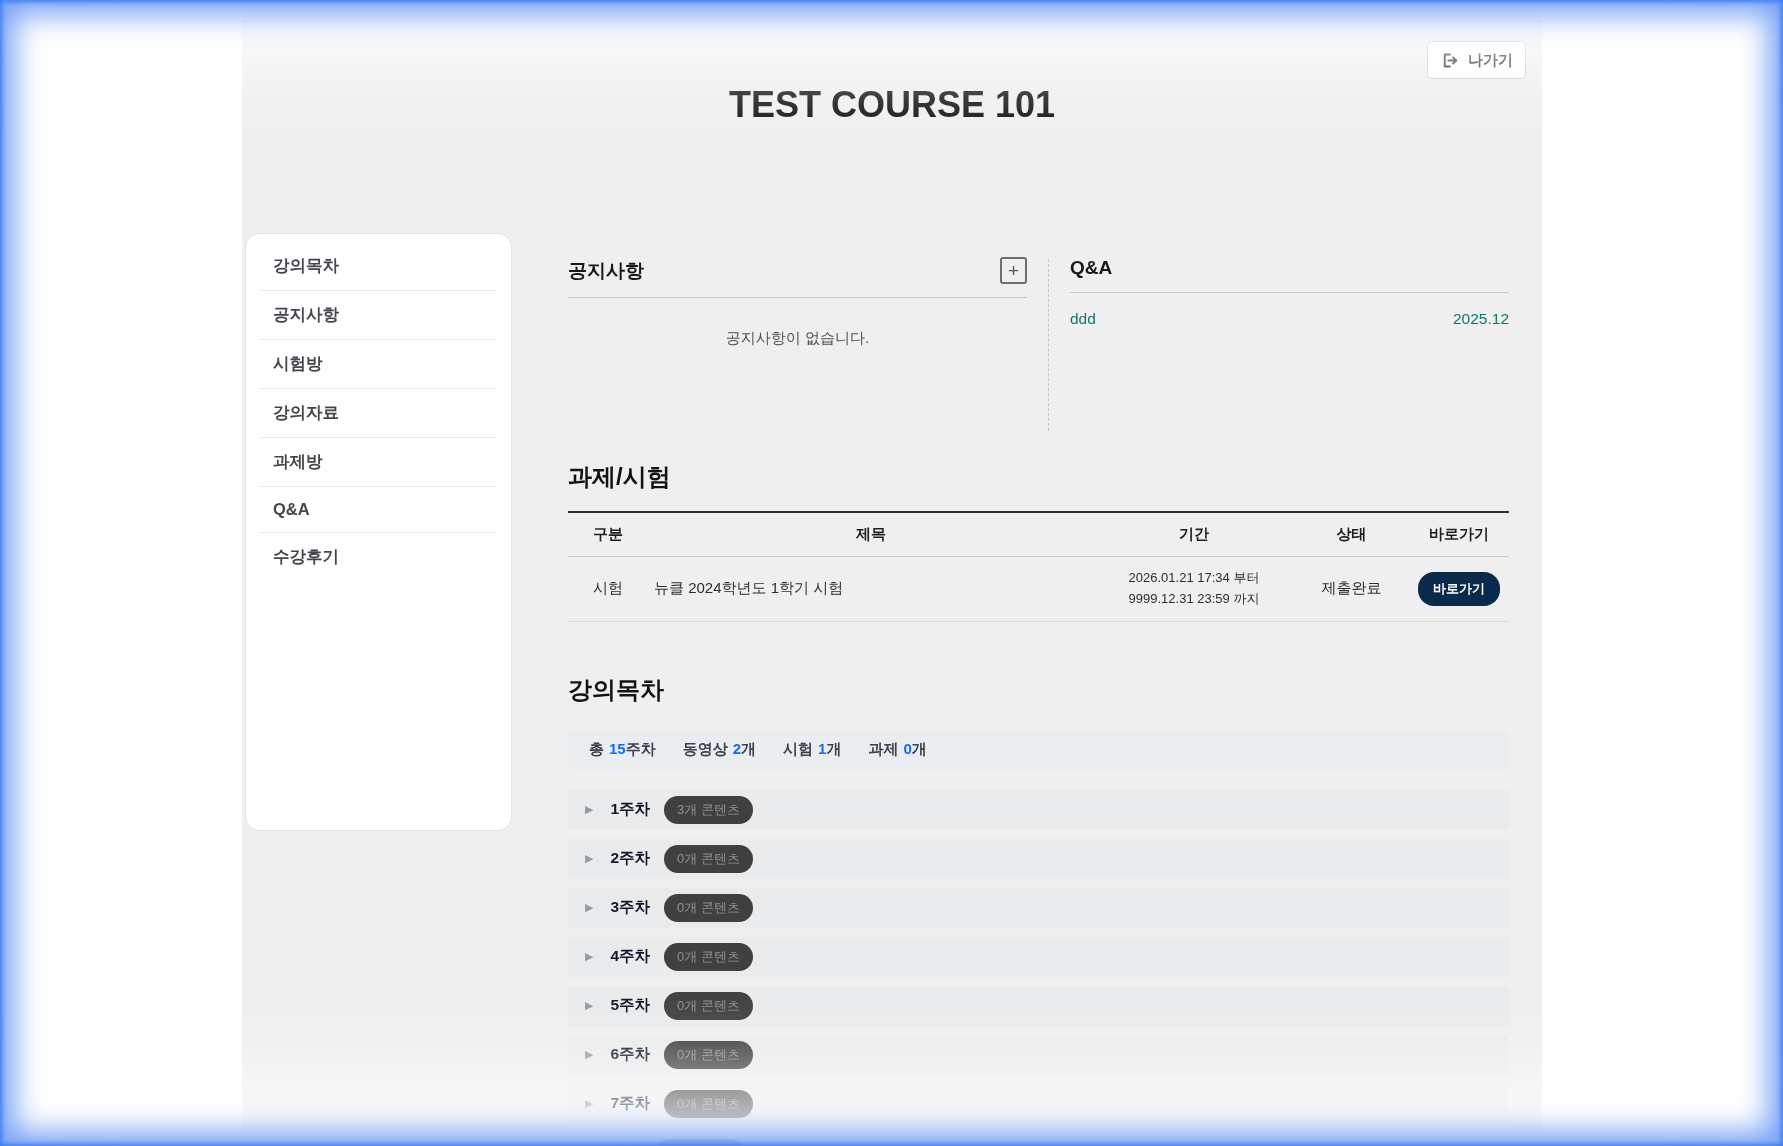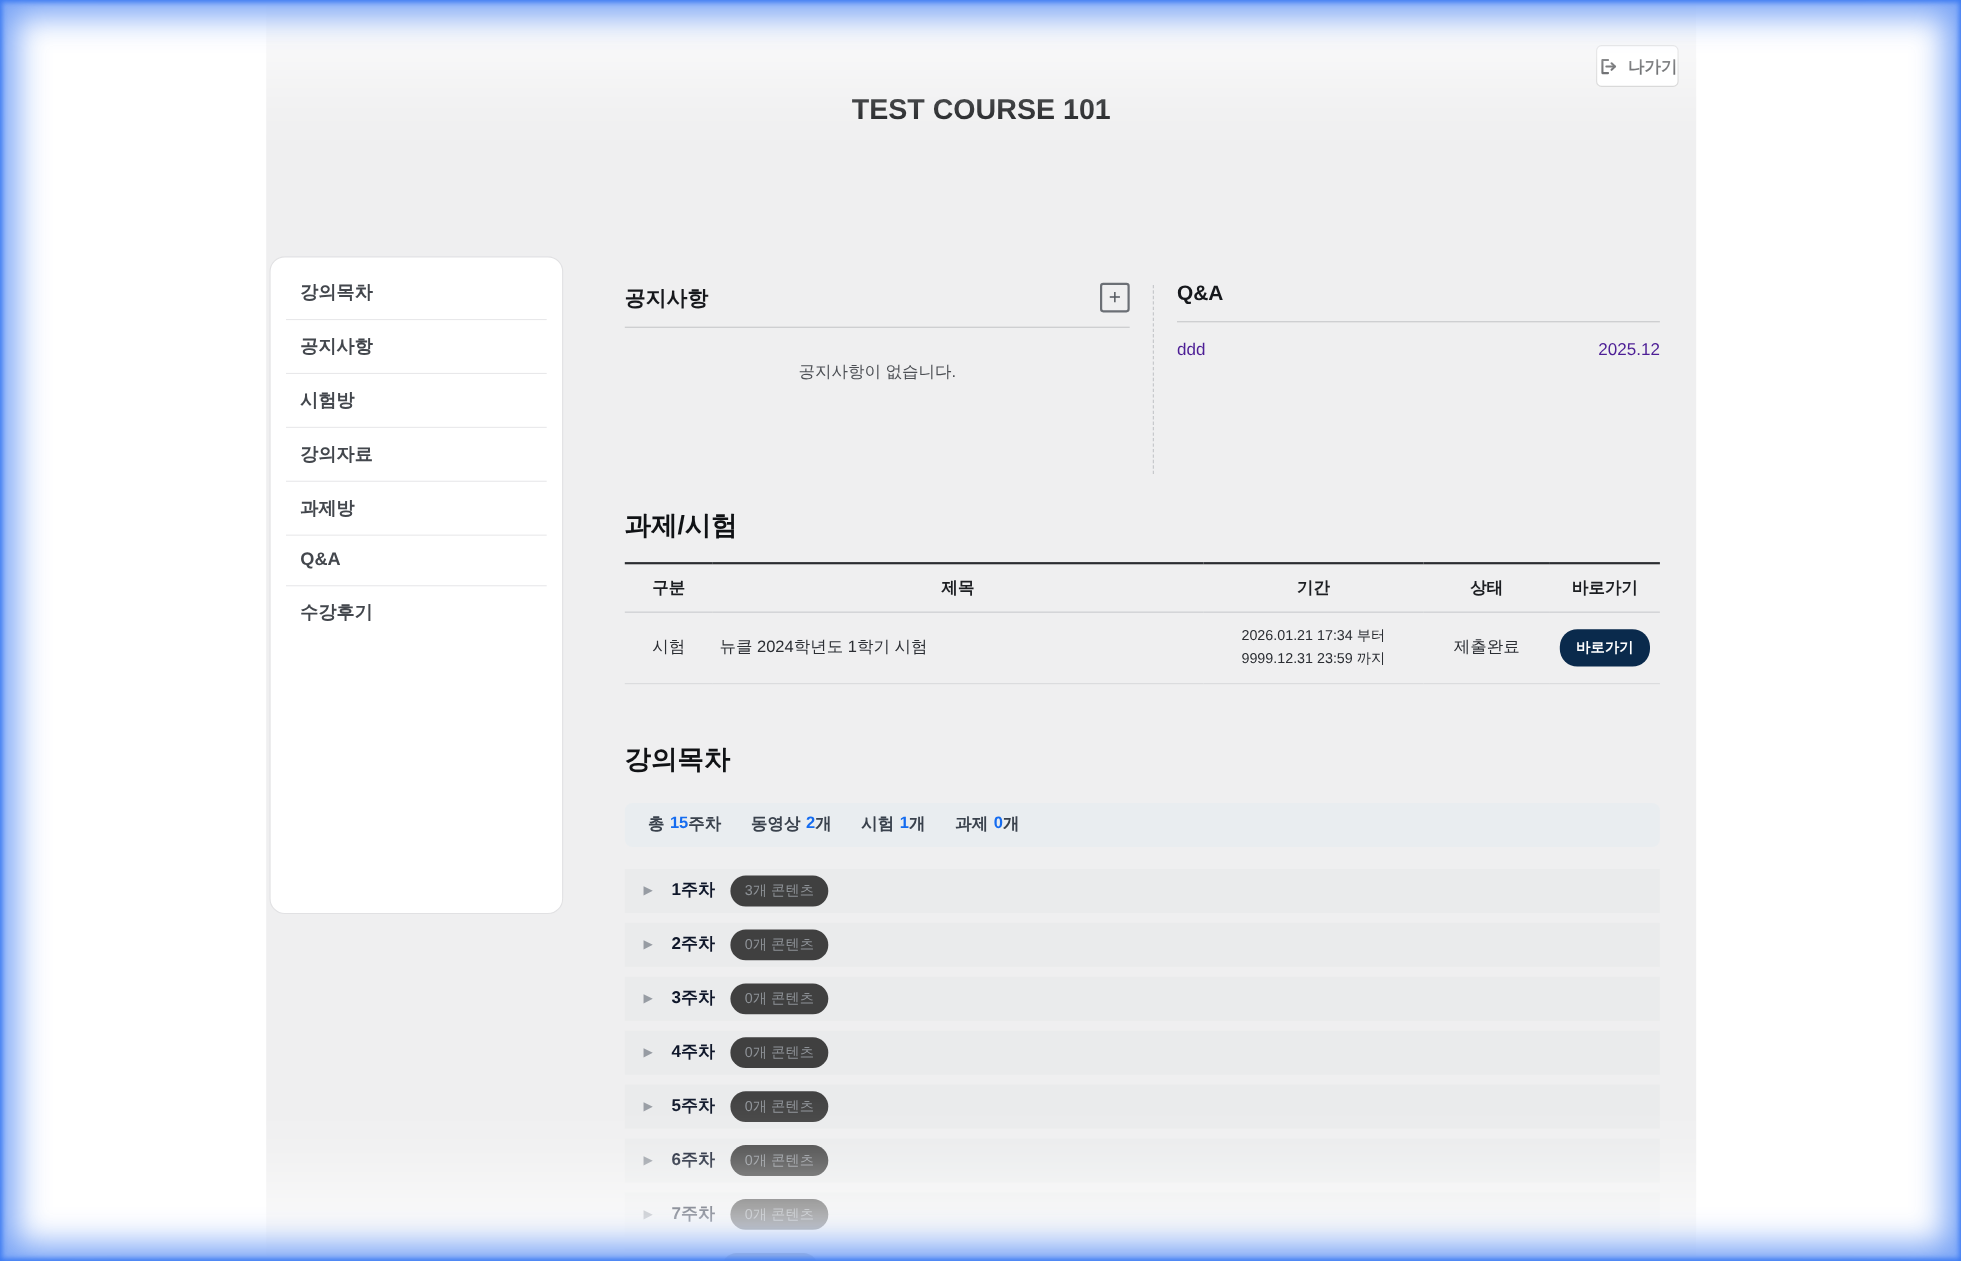--- a/index.html
+++ b/index.html
@@ -23,31 +23,31 @@
   
   .column {
     position: absolute; left: 242px; top: 0;
     width: 1300px; height: 1146px;
     background: #efeff0;
   }
 
   
   .exit-btn {
     position: absolute; top: 41px; right: 16px;
-    height: 38px; padding: 0 0;
+    height: 38px; padding: 0 12px;
     background: #fff; border: 1px solid #c9c9c9; border-radius: 5px;
     display: flex; align-items: center; gap: 9px;
     font-family: inherit; font-size: 15px; font-weight: 700; color: #16181c;
     cursor: pointer;
   }
   .exit-btn svg { display: block; }
 
   .course-title {
     position: absolute; top: 84px; left: 0; width: 100%;
-    text-align: center; font-size: 26px; font-weight: 700; color: #101215;
+    text-align: center; font-size: 36px; font-weight: 700; color: #101215;
   }
 
   
   .info-bar {
     position: absolute; top: 145px; left: 0; right: 0; height: 49px;
     background: #07294d; border-bottom: 4px solid #2e7cdf;
     display: flex; align-items: center; justify-content: center; gap: 26px;
     color: #ffffff; font-size: 17px; font-weight: 700;
   }
   .ib-sep { width: 1px; height: 16px; background: #465870; }
@@ -85,21 +85,21 @@
     width: 27px; height: 27px; background: transparent;
     border: 2px solid #6b6f75; border-radius: 3px;
     font-size: 19px; line-height: 21px; color: #55595f; font-weight: 400;
     cursor: pointer; font-family: inherit;
   }
   .notice-empty { margin-top: 31px; text-align: center; font-size: 15px; color: #4c4f54; }
   .v-divider { border-left: 1px dashed #c3c5c8; height: 172px; margin: 2px 21px 0 21px; }
   .qna-panel { flex: 1; }
   .qna-row {
     display: flex; justify-content: space-between; align-items: center;
-    margin-top: 17px; font-size: 15.5px; color: #4c1d95;
+    margin-top: 17px; font-size: 15.5px; color: #0f766e;
   }
 
   
   .tasks { margin-top: 30px; }
   .sec-title { font-size: 24px; font-weight: 700; color: #101215; }
   .tasks table { width: 100%; border-collapse: collapse; margin-top: 18px; font-size: 15px; }
   .tasks thead tr { border-top: 2px solid #2b2d31; border-bottom: 1px solid #c9cbcd; }
   .tasks th { padding: 12px 6px; font-weight: 700; color: #1c1e22; text-align: center; }
   .tasks td { padding: 11px 6px; border-bottom: 1px solid #d9dadc; color: #2b2e33; text-align: center; }
   .col-type { width: 80px; }

